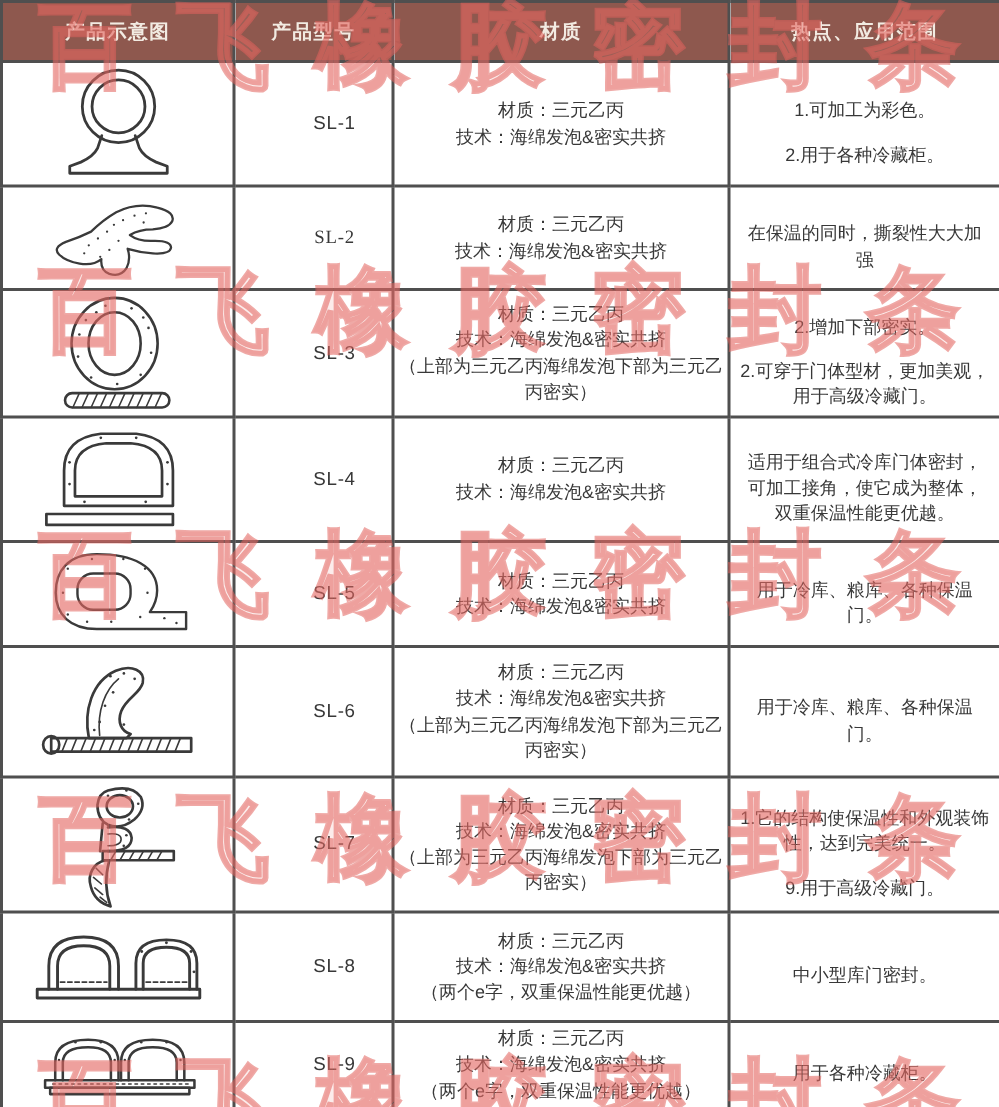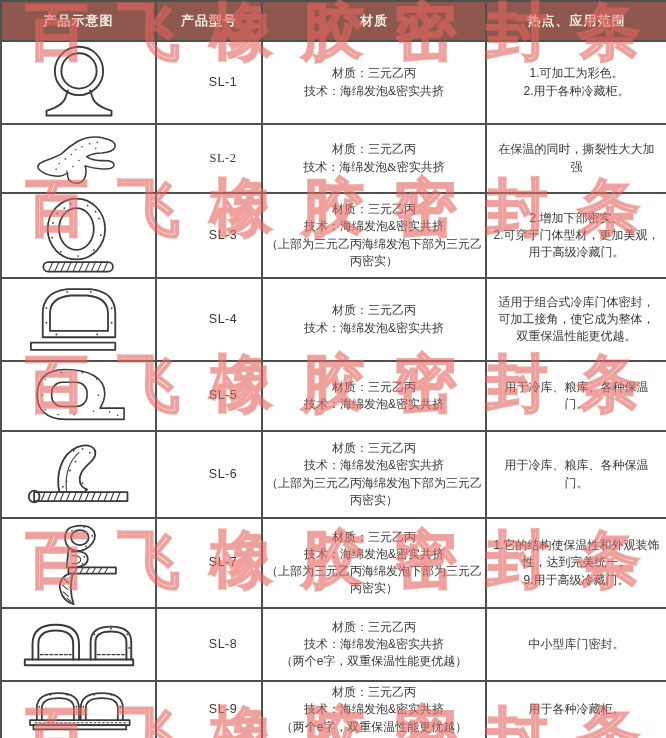--- a/index.html
+++ b/index.html
@@ -17,21 +17,21 @@
     font-size:13px;font-weight:bold;height:36px;letter-spacing:1px;
   }
   td{
     text-align:center;vertical-align:middle;color:#383838;
     font-size:12px;line-height:1.42;padding:2px 3px;background:#fff;
   }
   td.diagram-cell{padding:1px;}
   td.app-cell{padding:2px 6px;}
   .model-label{font-size:12.5px;letter-spacing:.5px;margin-left:28px;}
   .mat-line{display:block;}
-  .app-line{display:block;}
+  .app-line{display:block;margin-top:12px;}
   tbody tr:nth-child(1){height:83px;}
   tbody tr:nth-child(2){height:69px;font-family:Liberation Serif, serif;}
   tbody tr:nth-child(3){height:85px;}
   tbody tr:nth-child(4){height:83px;}
   tbody tr:nth-child(5){height:70px;border-radius:27px;}
   tbody tr:nth-child(6){height:87px;}
   tbody tr:nth-child(7){height:90px;}
   tbody tr:nth-child(8){height:73px;}
   tbody tr:nth-child(9){height:58px;}
   svg.profile{display:block;margin:0 auto;}

